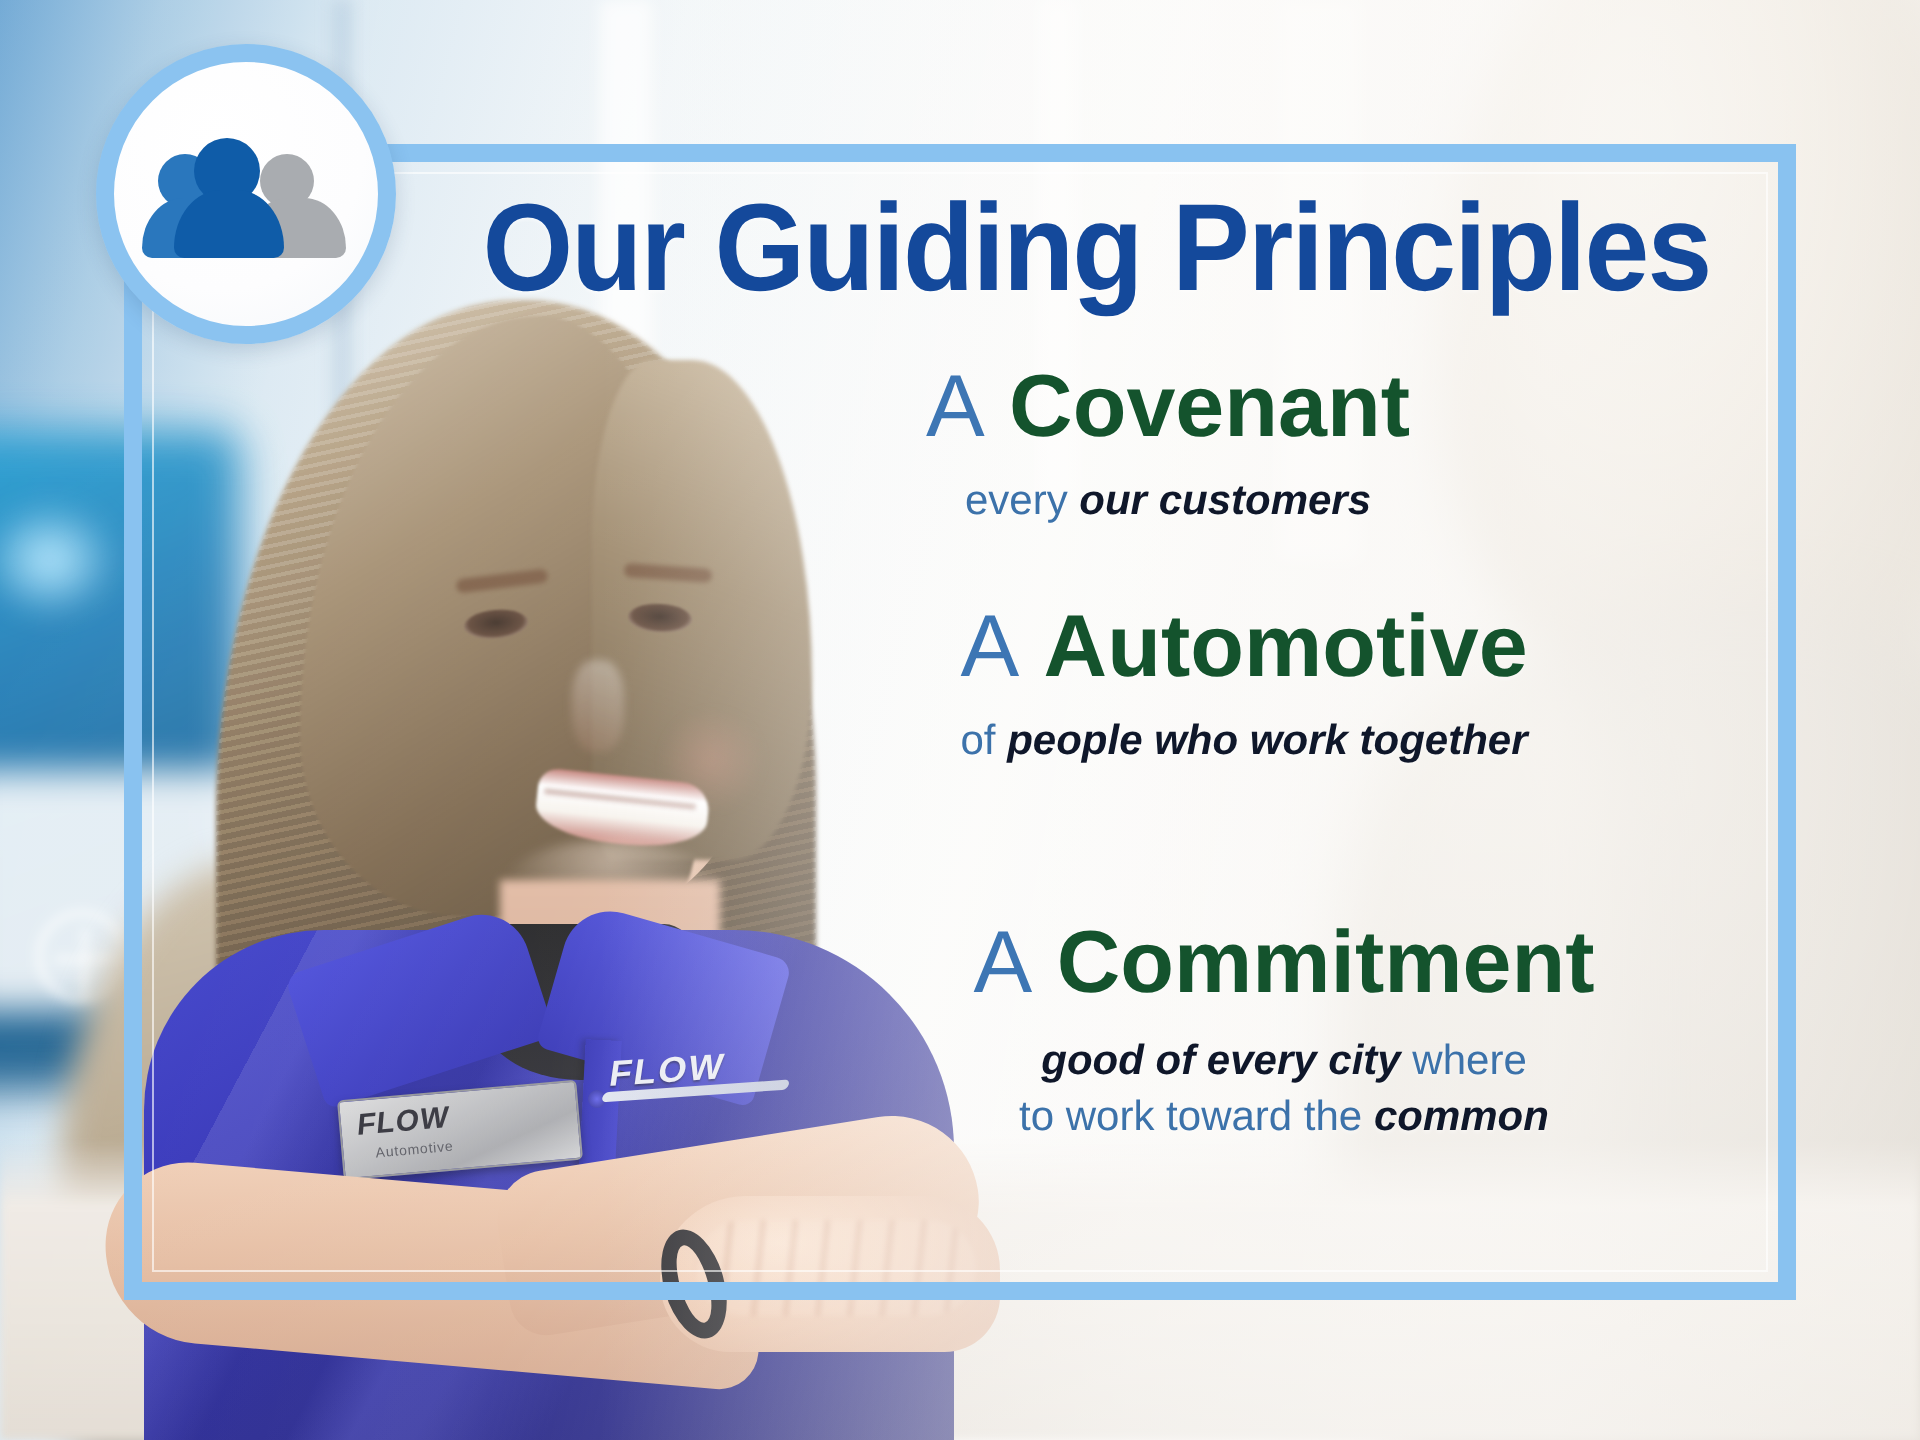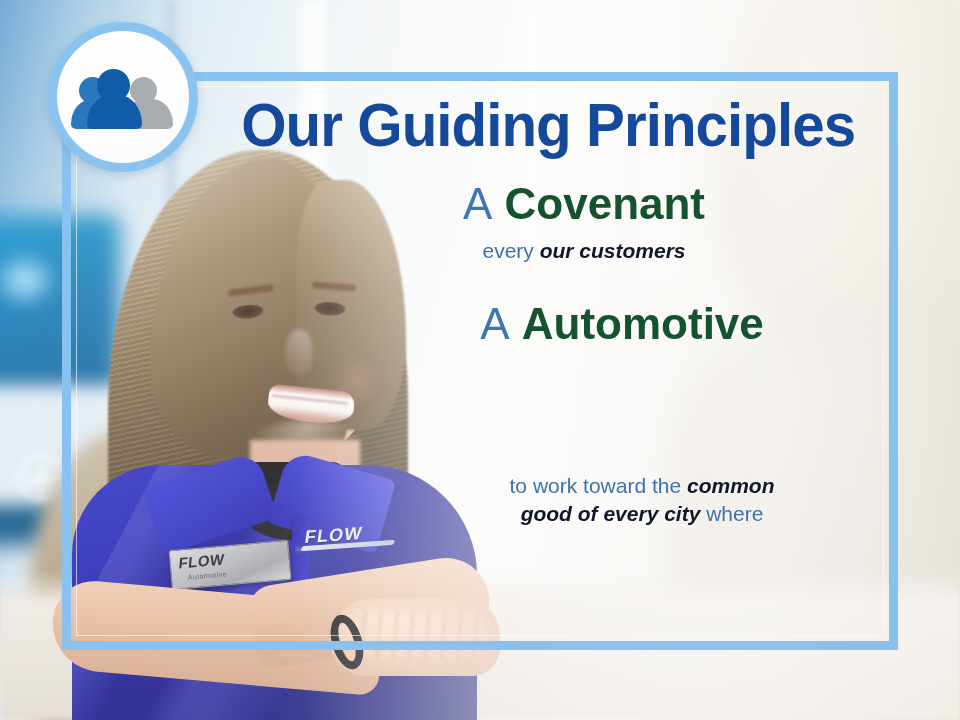--- a/index.html
+++ b/index.html
@@ -444,24 +444,29 @@
         <div><span>every </span><b>our customers</b></div>
       </div>
     </div>
 
     <div class="block b2">
       <div class="headline">
         <span class="art">A</span>
         <span class="word">Automotive</span>
       </div>
       <div class="sub">
+        <div><span>of </span><b>people who work together</b></div>
       </div>
     </div>
 
     <div class="block b3">
+      <div class="headline">
+        <span class="art">A</span>
+        <span class="word">Commitment</span>
+      </div>
       <div class="sub">
+        <div><b>good of every city</b><span> where</span></div>
         <div><span>to work toward the </span><b>common</b></div>
-        <div><b>good of every city</b><span> where</span></div>
       </div>
     </div>
 
   </div>
 </div>
 
 </body></html>

